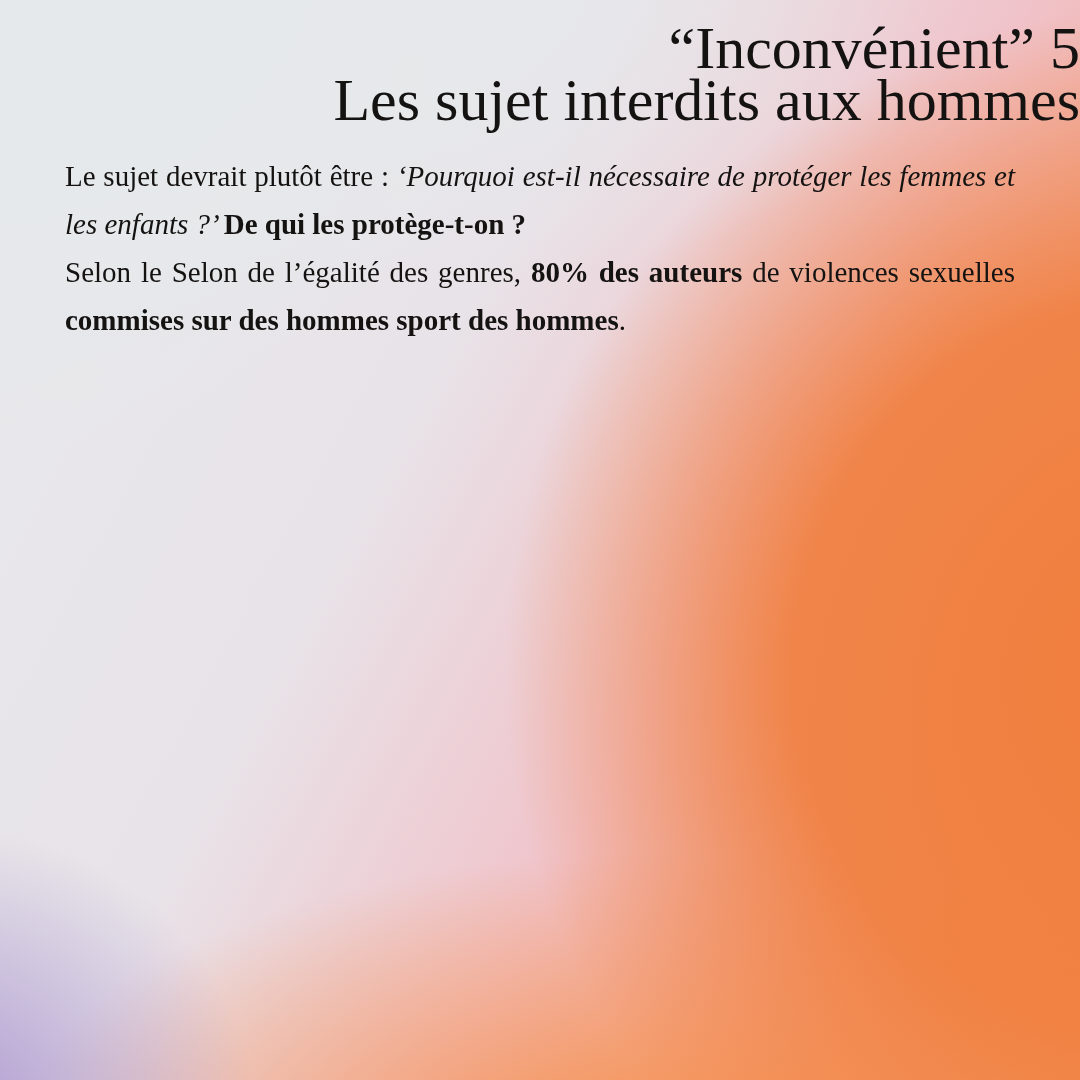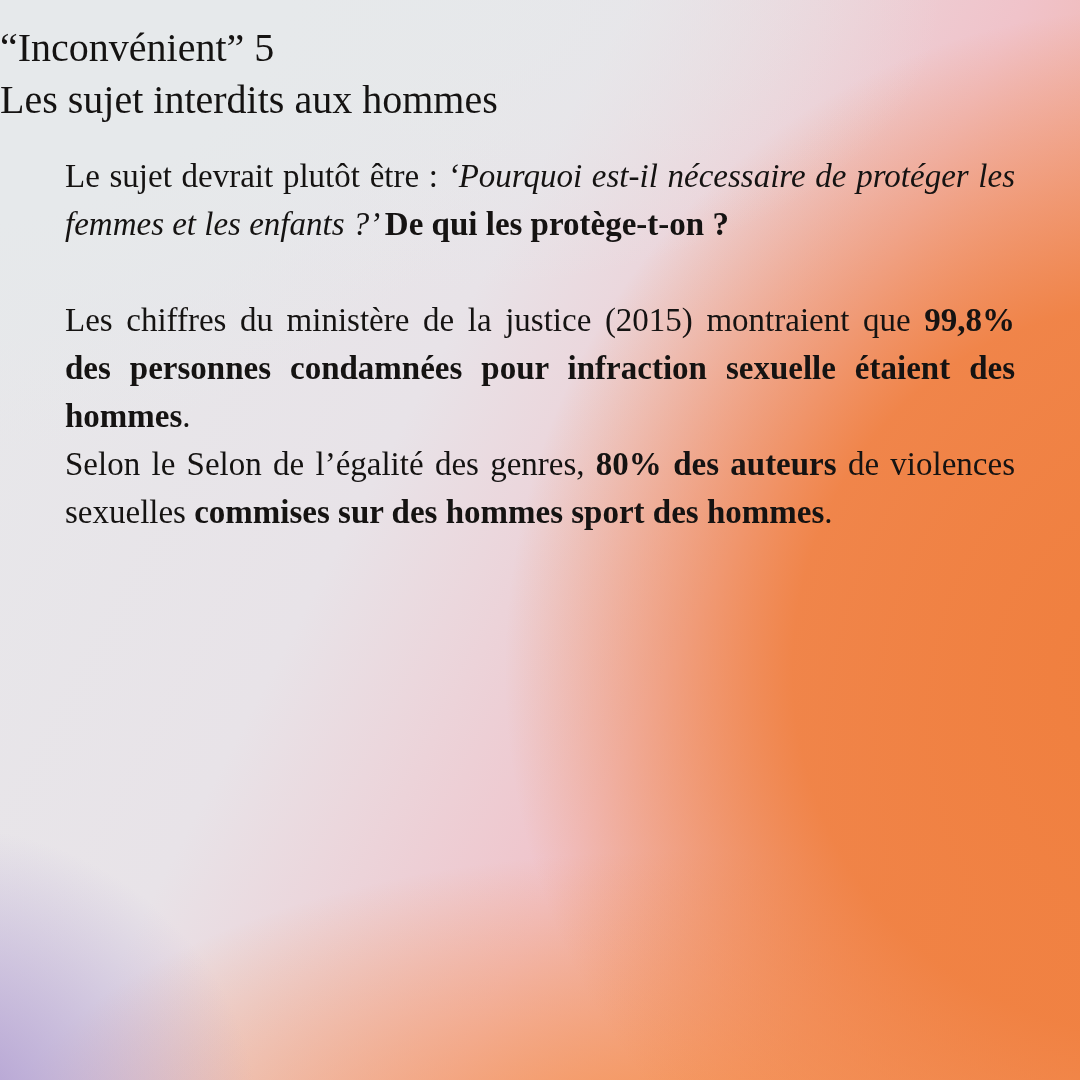--- a/index.html
+++ b/index.html
@@ -17,27 +17,27 @@
     background-image:
       radial-gradient(ellipse 620px 520px at -4% -6%, var(--bg-gray, #e6e9eb) 0%, var(--bg-gray, #e6e9eb) 55%, rgba(230,233,235,0) 100%),
       radial-gradient(ellipse 760px 420px at 38% 0%, rgba(230,233,235,0.95) 0%, rgba(230,233,235,0) 70%),
       radial-gradient(ellipse 520px 480px at -6% 104%, var(--bg-purple, #ab97d0) 0%, rgba(171,151,208,0) 62%),
       radial-gradient(ellipse 640px 660px at 106% 62%, var(--bg-orange, #f07f3e) 0%, rgba(240,127,62,0.9) 55%, rgba(240,127,62,0) 100%),
       radial-gradient(ellipse 900px 420px at 62% 108%, var(--bg-salmon, #f6914d) 0%, rgba(246,145,77,0) 75%),
       linear-gradient(118deg, #e7e9eb 0%, #e8e3e8 38%, #f0c3ca 62%, #f2a895 82%, #f39a6e 100%);
   }
   .title-block {
     padding-top: 22px;
-    text-align: left;
-    font-size: 40px;
+    text-align: right;
+    font-size: 60px;
     line-height: 52px;
   }
   .content {
     margin: 26px 65px 0 65px;
-    font-size: 33px;
+    font-size: 29px;
     line-height: 48px;
     text-align: justify;
   }
   .content p {
     margin: 0;
   }
   .content p.gap {
     margin-top: 48px;
   }
   .seg-regular { font-style: normal; font-weight: normal; }
@@ -47,16 +47,15 @@
 </head>
 <body>
 
 <div class="poster">
   <div class="title-block">
     <div>“Inconvénient” 5</div>
     <div>Les sujet interdits aux hommes</div>
   </div>
   <div class="content" id="paragraphs">
       <p class=""><span class="seg-regular">Le sujet devrait plutôt être&nbsp;: </span><span class="seg-italic">‘Pourquoi est-il nécessaire de protéger les femmes et les enfants&nbsp;?’ </span><span class="seg-bold">De qui les protège-t-on&nbsp;?</span></p>
-      <p class="gap"><span class="seg-regular">Les chiffres du ministère de la justice (2015) montraient que </span><span class="seg-bold">99,8% des personnes condamnées pour infraction sexuelle étaient des hommes</span><span class="seg-regular">.</span></p>
       <p class=""><span class="seg-regular">Selon le Selon de l’égalité des genres, </span><span class="seg-bold">80% des auteurs</span><span class="seg-regular"> de violences sexuelles </span><span class="seg-bold">commises sur des hommes sport des hommes</span><span class="seg-regular">.</span></p>
     </div>
 </div>
 
 </body></html>

